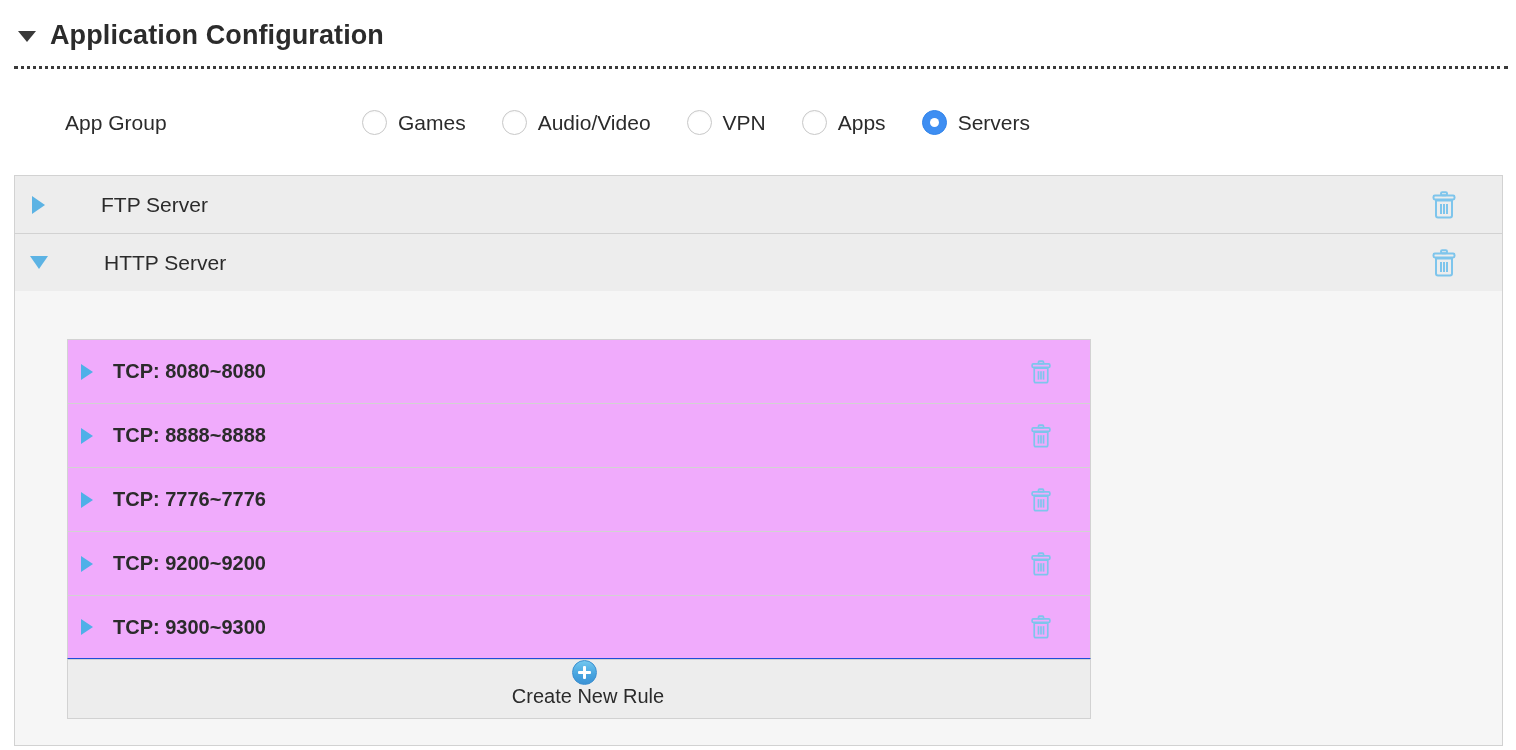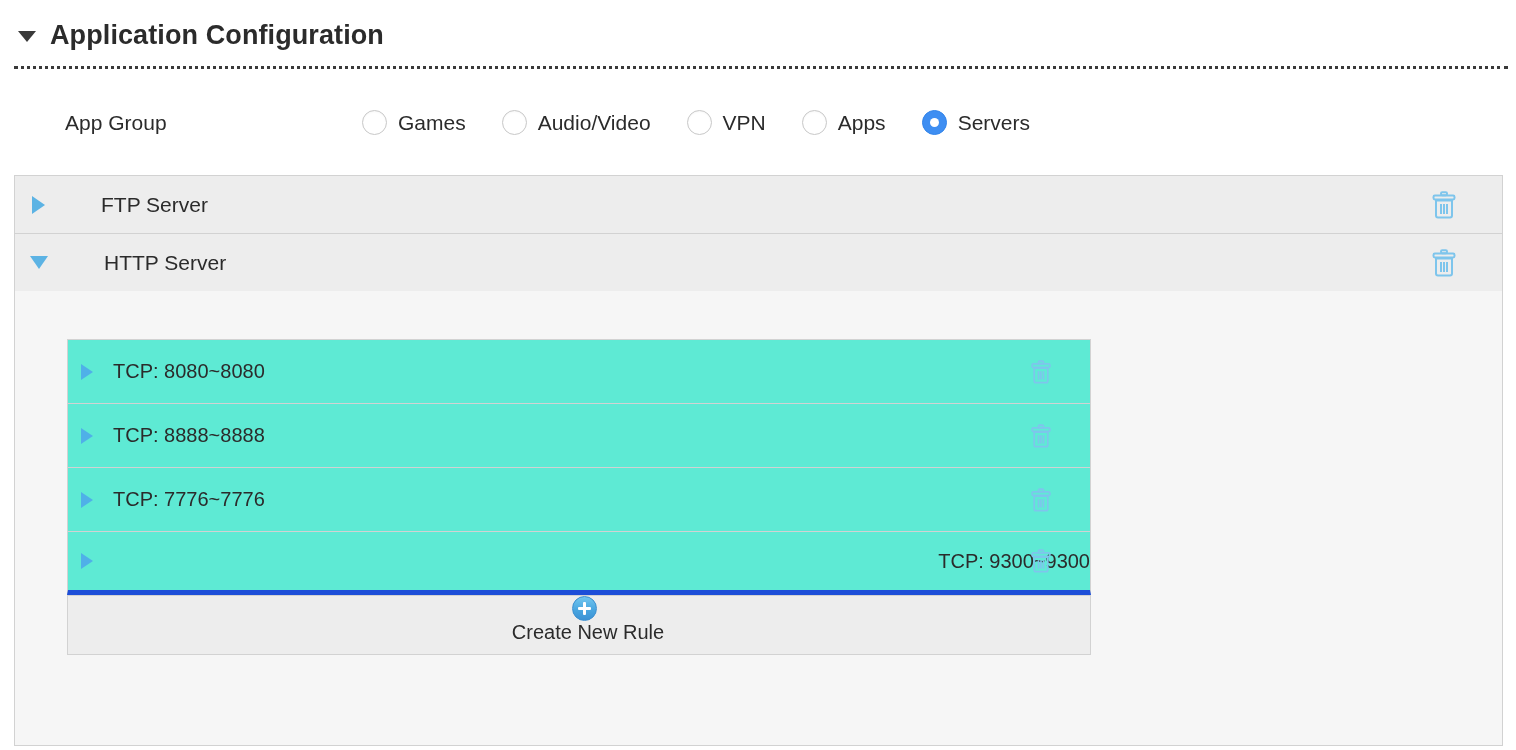--- a/index.html
+++ b/index.html
@@ -196,28 +196,29 @@
     padding: 48px 0 0 52px;
   }
 
   .rules-list {
     width: 1024px;
   }
 
   .rule-row {
     position: relative;
     height: 64px;
-    background: #5eead4;
+    background: #f0abfc;
     border: 1px solid #d2d2d2;
     border-bottom: none;
     display: flex;
     align-items: center;
     cursor: pointer;
-  }
-  .rule-row.last { border-bottom: 5px solid #1d4ed8; justify-content: space-between; }
+    font-weight: bold;
+  }
+  .rule-row.last { border-bottom: 1px solid #1d4ed8; }
 
   .rule-row .tri-right-blue {
     border-top: 8px solid transparent;
     border-bottom: 8px solid transparent;
     border-left: 12px solid #4fb0e8;
     margin-left: 13px;
   }
 
   .rule-name {
     font-size: 20px;
@@ -388,20 +389,34 @@
               <rect x="10" y="1.2" width="6" height="3" rx="1.2" fill="none" stroke="#7ec5ec" stroke-width="2"></rect>
               <rect x="2.5" y="4.5" width="21" height="4" rx="1.4" fill="none" stroke="#7ec5ec" stroke-width="2"></rect>
               <path d="M5 9.5 h16 v15 a2 2 0 0 1 -2 2 h-12 a2 2 0 0 1 -2 -2 Z" fill="none" stroke="#7ec5ec" stroke-width="2"></path>
               <line x1="10" y1="13" x2="10" y2="23" stroke="#7ec5ec" stroke-width="2"></line>
               <line x1="13" y1="13" x2="13" y2="23" stroke="#7ec5ec" stroke-width="2"></line>
               <line x1="16" y1="13" x2="16" y2="23" stroke="#7ec5ec" stroke-width="2"></line>
             </svg>
           </span>
         </div>
 
+        <div class="rule-row">
+          <span class="tri tri-right-blue"></span>
+          <span class="rule-name">TCP: 9200~9200</span>
+          <span class="trash trash-sm">
+            <svg viewBox="0 0 26 28" width="22" height="24" aria-hidden="true">
+              <rect x="10" y="1.2" width="6" height="3" rx="1.2" fill="none" stroke="#7ec5ec" stroke-width="2"></rect>
+              <rect x="2.5" y="4.5" width="21" height="4" rx="1.4" fill="none" stroke="#7ec5ec" stroke-width="2"></rect>
+              <path d="M5 9.5 h16 v15 a2 2 0 0 1 -2 2 h-12 a2 2 0 0 1 -2 -2 Z" fill="none" stroke="#7ec5ec" stroke-width="2"></path>
+              <line x1="10" y1="13" x2="10" y2="23" stroke="#7ec5ec" stroke-width="2"></line>
+              <line x1="13" y1="13" x2="13" y2="23" stroke="#7ec5ec" stroke-width="2"></line>
+              <line x1="16" y1="13" x2="16" y2="23" stroke="#7ec5ec" stroke-width="2"></line>
+            </svg>
+          </span>
+        </div>
 
         <div class="rule-row last">
           <span class="tri tri-right-blue"></span>
           <span class="rule-name">TCP: 9300~9300</span>
           <span class="trash trash-sm">
             <svg viewBox="0 0 26 28" width="22" height="24" aria-hidden="true">
               <rect x="10" y="1.2" width="6" height="3" rx="1.2" fill="none" stroke="#7ec5ec" stroke-width="2"></rect>
               <rect x="2.5" y="4.5" width="21" height="4" rx="1.4" fill="none" stroke="#7ec5ec" stroke-width="2"></rect>
               <path d="M5 9.5 h16 v15 a2 2 0 0 1 -2 2 h-12 a2 2 0 0 1 -2 -2 Z" fill="none" stroke="#7ec5ec" stroke-width="2"></path>
               <line x1="10" y1="13" x2="10" y2="23" stroke="#7ec5ec" stroke-width="2"></line>

